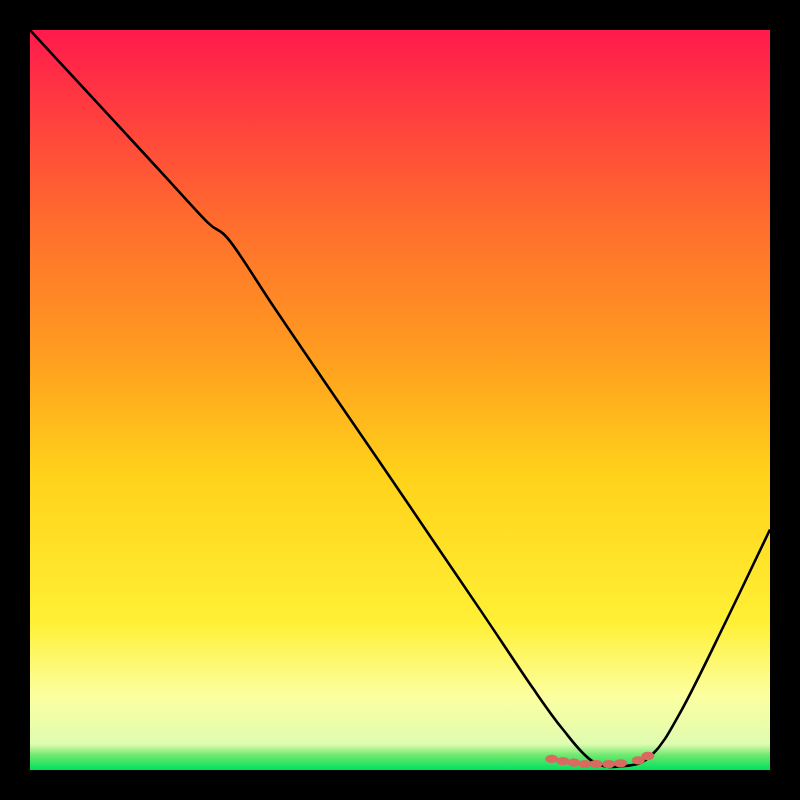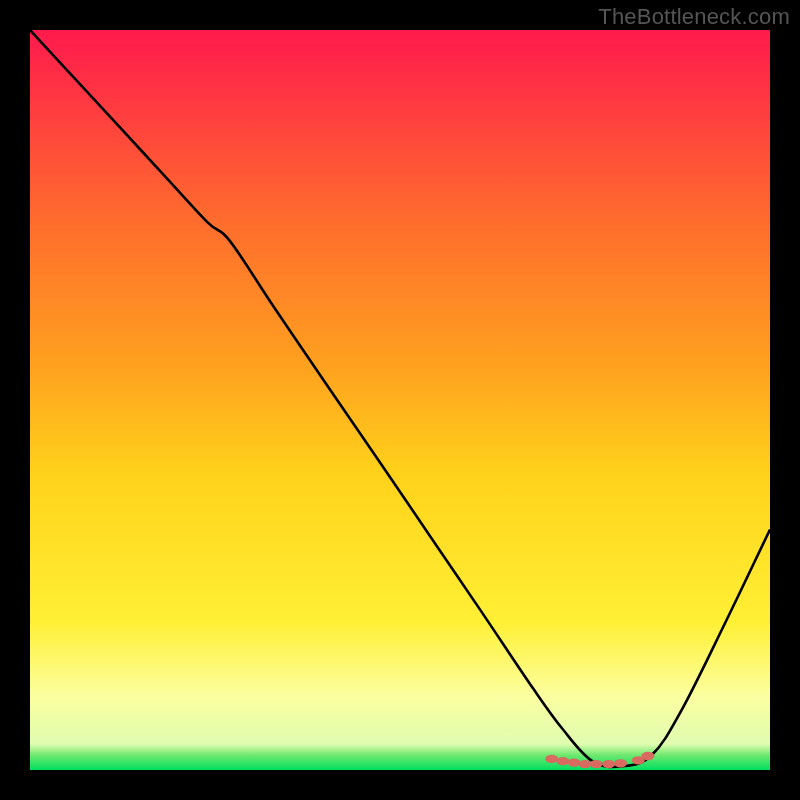--- a/index.html
+++ b/index.html
@@ -28,21 +28,20 @@
     overflow: hidden;
   }
   svg.gradient-bg { position: absolute; inset: 0; width: 100%; height: 100%; display: block; }
   svg.curve { position: absolute; inset: 0; width: 100%; height: 100%; display: block; }
   svg.markers { position: absolute; inset: 0; width: 100%; height: 100%; display: block; }
 </style>
 </head>
 <body>
 
 <div class="stage">
-  <div class="watermark">TheBottleneck.com</div>
 
   <div class="plot-area">
     <svg class="gradient-bg" viewBox="0 0 740 740" preserveAspectRatio="none">
       <defs>
         <linearGradient id="bgGrad" x1="0" y1="0" x2="0" y2="1">
             <stop offset="0%" stop-color="#ff1a4d"></stop>
             <stop offset="25%" stop-color="#ff6a2e"></stop>
             <stop offset="45%" stop-color="#ffa01f"></stop>
             <stop offset="60%" stop-color="#ffd21a"></stop>
             <stop offset="80%" stop-color="#fff035"></stop>

